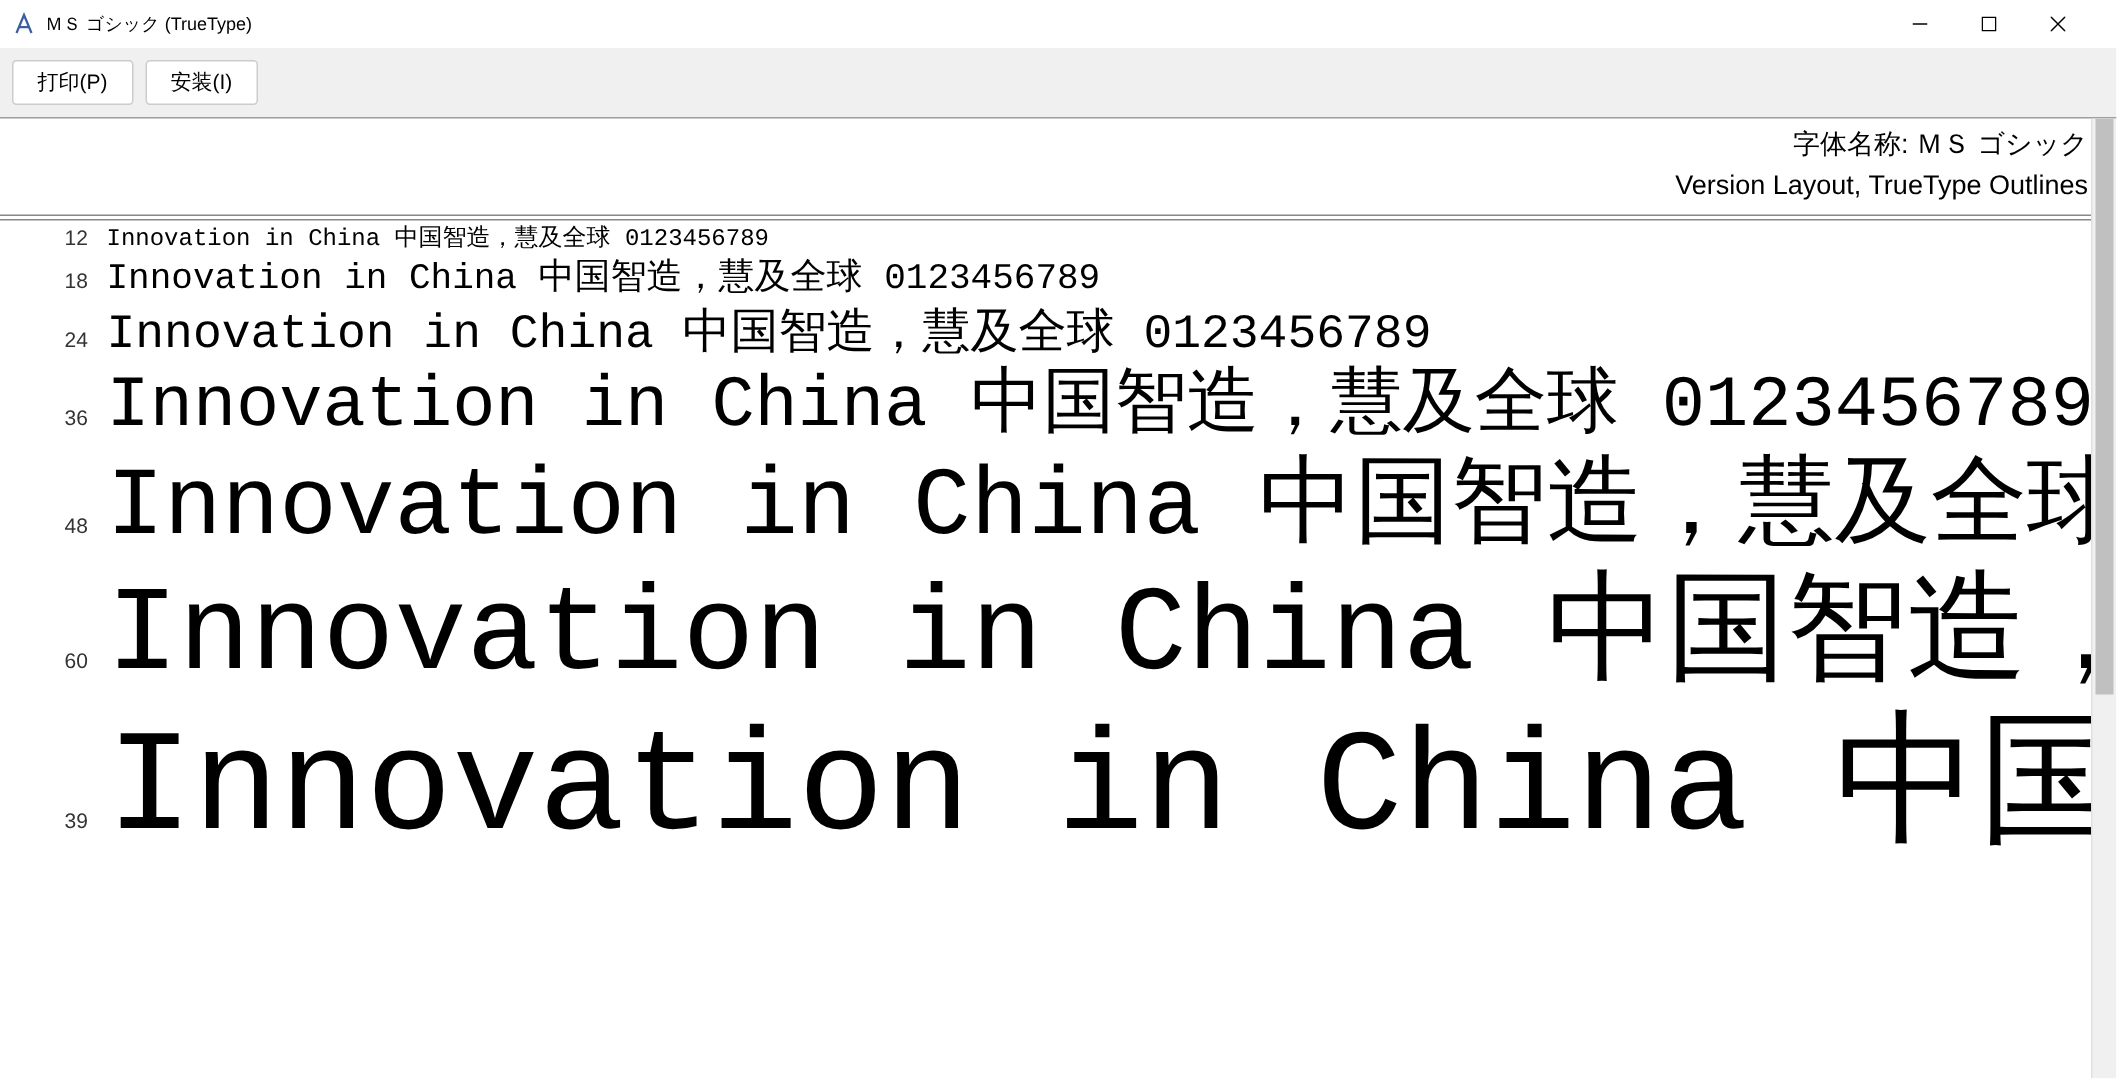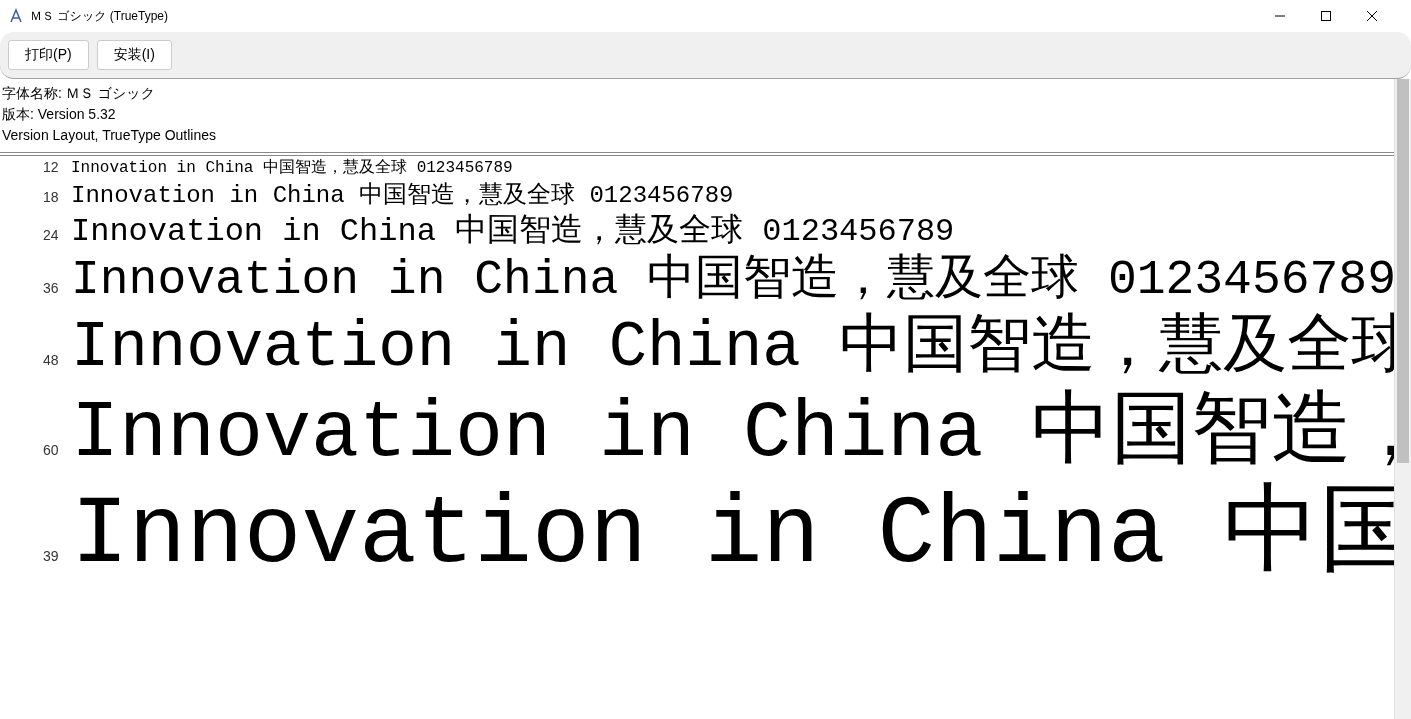--- a/index.html
+++ b/index.html
@@ -51,21 +51,20 @@
       align-items: center;
       justify-content: center;
       cursor: pointer;
     }
     .toolbar {
       background: #f0f0f0;
       padding: 8px 8px;
       display: flex;
       gap: 8px;
       border-bottom: 1px solid #a0a0a0;
-      border-radius: 14px;
     }
     .toolbar button {
       background: #ffffff;
       border: 1px solid #cccccc;
       border-radius: 3px;
       padding: 5px 16px;
       font-size: 14px;
       cursor: pointer;
       font-family: "Microsoft YaHei", sans-serif;
     }
@@ -76,23 +75,24 @@
     }
     .content {
       flex: 1;
       overflow: hidden;
       position: relative;
     }
     .meta-section {
       padding: 4px 2px;
     }
     .meta-line {
-      font-size: 14px;
+      font-size: 18px;
       line-height: 1.5;
       color: #000;
+      text-align: right;
     }
     .divider {
       border-top: 1px solid #888888;
       margin: 2px 0 0 0;
     }
     .charset-section {
       padding: 2px 2px 0 2px;
     }
     .charset-line {
       font-size: 25px;
@@ -183,24 +183,20 @@
   <button>安装(I)</button>
 </div>
 
 <div class="content-wrapper">
   <div class="content">
     <div class="meta-section">
       <div class="meta-line">
         <span>字体名称:</span>
         <span>ＭＳ ゴシック</span>
       </div>
-      <div class="meta-line">
-        <span>版本:</span>
-        <span>Version 5.32</span>
-      </div>
       <div class="meta-line">Version Layout, TrueType Outlines</div>
     </div>
 
     <div class="divider"></div>
 
 
     <div class="divider"></div>
 
     <div class="samples-section">
       <div class="sample-row sample-12">

